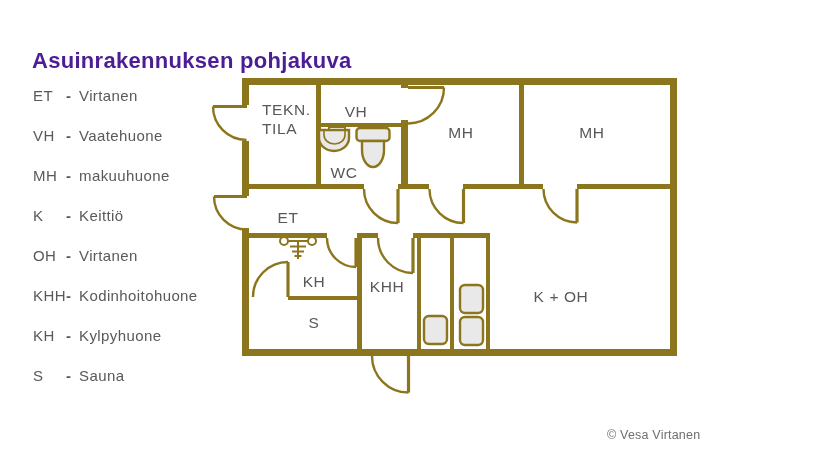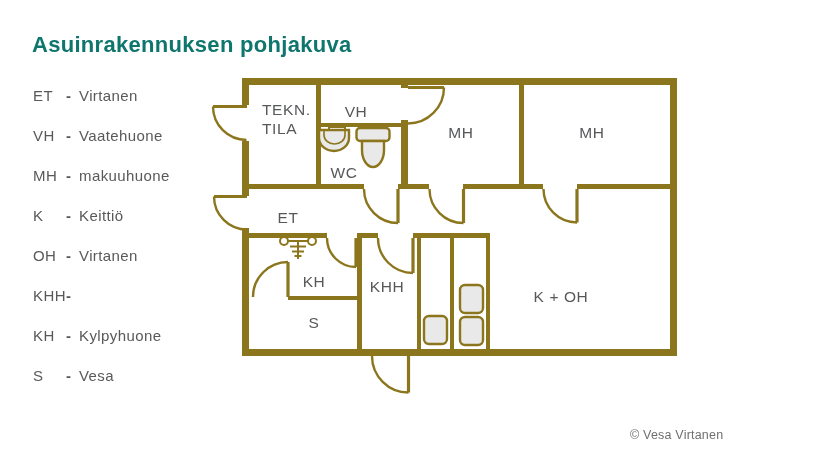--- a/index.html
+++ b/index.html
@@ -1,31 +1,31 @@
 <!DOCTYPE html>
 <html><head>
 <meta charset="utf-8">
 <style>
   html,body{margin:0;padding:0;background:#ffffff;}
   .canvas{position:relative;width:825px;height:452px;background:#ffffff;overflow:hidden;
           font-family:"Liberation Sans",sans-serif;}
-  .page-title{position:absolute;left:32px;top:32px;margin:0;
-              font-size:22px;font-weight:bold;letter-spacing:.3px;color:#0f766e;}
+  .page-title{position:absolute;left:32px;top:48px;margin:0;
+              font-size:22px;font-weight:bold;letter-spacing:.3px;color:#4c1d95;}
   .legend{position:absolute;left:33px;top:88px;color:#58595b;font-size:15px;letter-spacing:.4px;}
   .legend-row{display:flex;height:15px;line-height:15px;margin-bottom:25px;white-space:nowrap;}
   .legend-abbr{display:inline-block;width:33px;}
   .legend-dash{display:inline-block;width:13px;font-weight:bold;}
   .plan-svg{position:absolute;left:0;top:0;}
   .wall{fill:#8c761d;}
   .door{stroke:#8c761d;stroke-width:2.4;fill:none;}
   .panel{stroke:#8c761d;stroke-width:3.2;fill:none;}
   .fixture{stroke:#8c761d;stroke-width:2.4;fill:#e9e9e9;}
   .fixture-thin{stroke:#8c761d;stroke-width:2;fill:#ffffff;}
   .room-label{fill:#57585a;font-family:"Liberation Sans",sans-serif;font-size:15.5px;letter-spacing:.6px;}
-  .copyright{position:absolute;left:630px;top:428px;font-size:12.5px;color:#6f6f6f;letter-spacing:.2px;}
+  .copyright{position:absolute;left:607px;top:428px;font-size:12.5px;color:#6f6f6f;letter-spacing:.2px;}
 </style>
 </head>
 <body>
 
 <div class="canvas">
 
   <h1 class="page-title">Asuinrakennuksen pohjakuva</h1>
 
   <div class="legend">
     <div class="legend-row">
@@ -49,30 +49,31 @@
       <span class="legend-name">Keittiö</span>
     </div>
     <div class="legend-row">
       <span class="legend-abbr">OH</span>
       <span class="legend-dash">-</span>
       <span class="legend-name">Virtanen</span>
     </div>
     <div class="legend-row">
       <span class="legend-abbr">KHH</span>
       <span class="legend-dash">-</span>
+      <span class="legend-name">Kodinhoitohuone</span>
     </div>
     <div class="legend-row">
       <span class="legend-abbr">KH</span>
       <span class="legend-dash">-</span>
       <span class="legend-name">Kylpyhuone</span>
     </div>
     <div class="legend-row">
       <span class="legend-abbr">S</span>
       <span class="legend-dash">-</span>
-      <span class="legend-name">Vesa</span>
+      <span class="legend-name">Sauna</span>
     </div>
   </div>
 
   <svg class="plan-svg" width="825" height="452" viewBox="0 0 825 452" xmlns="http://www.w3.org/2000/svg">
 
     <g>
 
       <rect class="wall" x="242" y="78" width="435" height="7"></rect>
       <rect class="wall" x="242" y="349" width="435" height="7"></rect>
       <rect class="wall" x="670" y="78" width="7" height="278"></rect>

